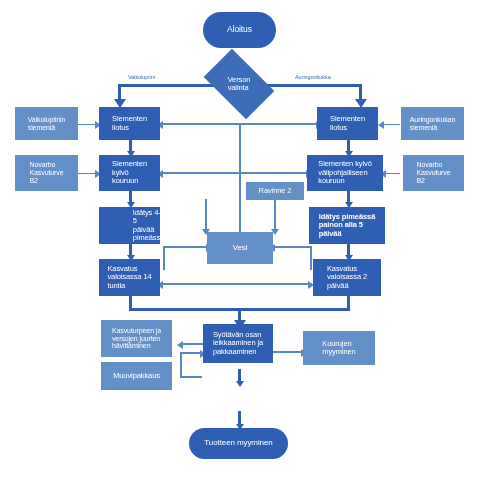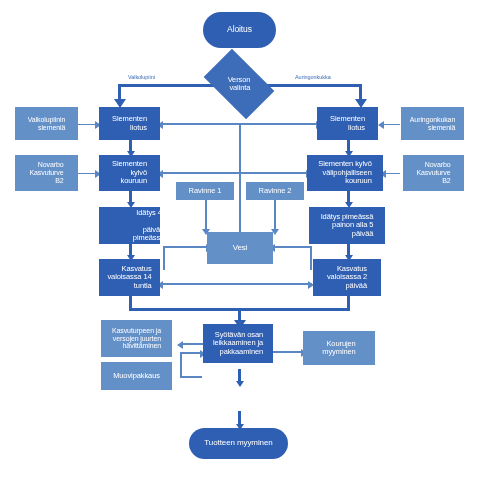--- a/index.html
+++ b/index.html
@@ -14,21 +14,21 @@
     background:#ffffff;
     overflow:hidden;
   }
   
   .node{
     position:absolute;
     box-sizing:border-box;
     display:flex;
     align-items:center;
     justify-content:center;
-    text-align:right;
+    text-align:left;
     color:#ffffff;
     line-height:1.12;
     padding:1px 2px;
     white-space:pre-line;
     letter-spacing:-0.1px;
   }
   .dark{ background:#2f5fb3; border:1px solid #2f5fb3; }
   .light{ background:#6490c8; border:1px solid #6490c8; }
   .term{ border-radius:999px; background:#2f5fb3; }
   .diamond{
@@ -208,29 +208,28 @@
 liotus</div>
 
   <div class="node light" style="left:403px;top:155px;width:61px;height:36px;font-size:7px;">Novarbo
 Kasvuturve
 B2</div>
 
   <div class="node dark" style="left:307px;top:155px;width:76px;height:36px;font-size:7.5px;">Siementen kylvö
 välipohjalliseen
 kouruun</div>
 
-  <div class="node dark" style="left:309px;top:207px;width:76px;height:37px;font-size:7.5px;">Idätys pimeässä
+  <div class="node dark" style="left:309px;top:207px;width:76px;height:37px;font-size:7.5px;font-weight:bold;">Idätys pimeässä
 painon alla 5
 päivää</div>
 
   <div class="node dark" style="left:313px;top:259px;width:68px;height:37px;font-size:7.5px;">Kasvatus
 valoisassa 2
 päivää</div>
 
-  <div class="node light" style="left:176px;top:182px;width:58px;height:18px;font-size:7.5px;">Ravinne 1</div>
 
   <div class="node light" style="left:246px;top:182px;width:58px;height:18px;font-size:7.5px;">Ravinne 2</div>
 
   <div class="node light" style="left:207px;top:232px;width:66px;height:32px;font-size:8px;">Vesi</div>
 
   <div class="node light" style="left:101px;top:320px;width:71px;height:37px;font-size:7px;">Kasvuturpeen ja
 versojen juurten
 hävittäminen</div>
 
   <div class="node light" style="left:101px;top:362px;width:71px;height:28px;font-size:7.5px;">Muovipakkaus</div>

